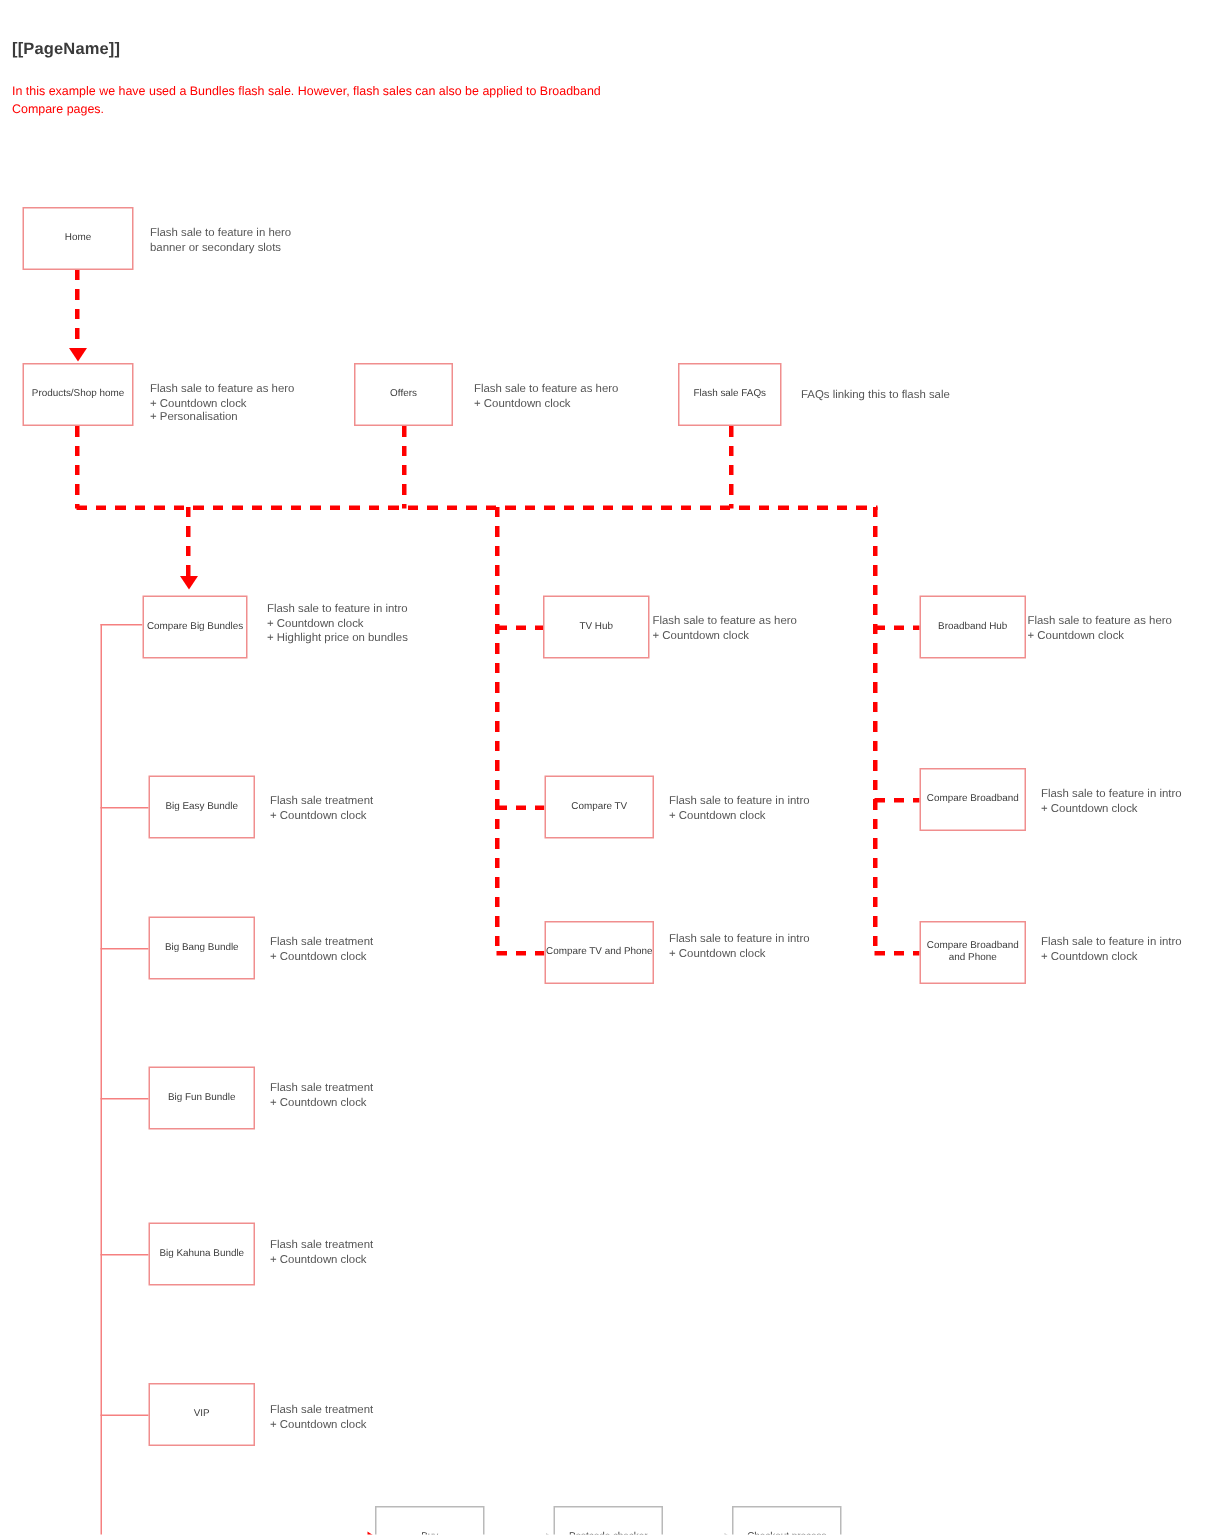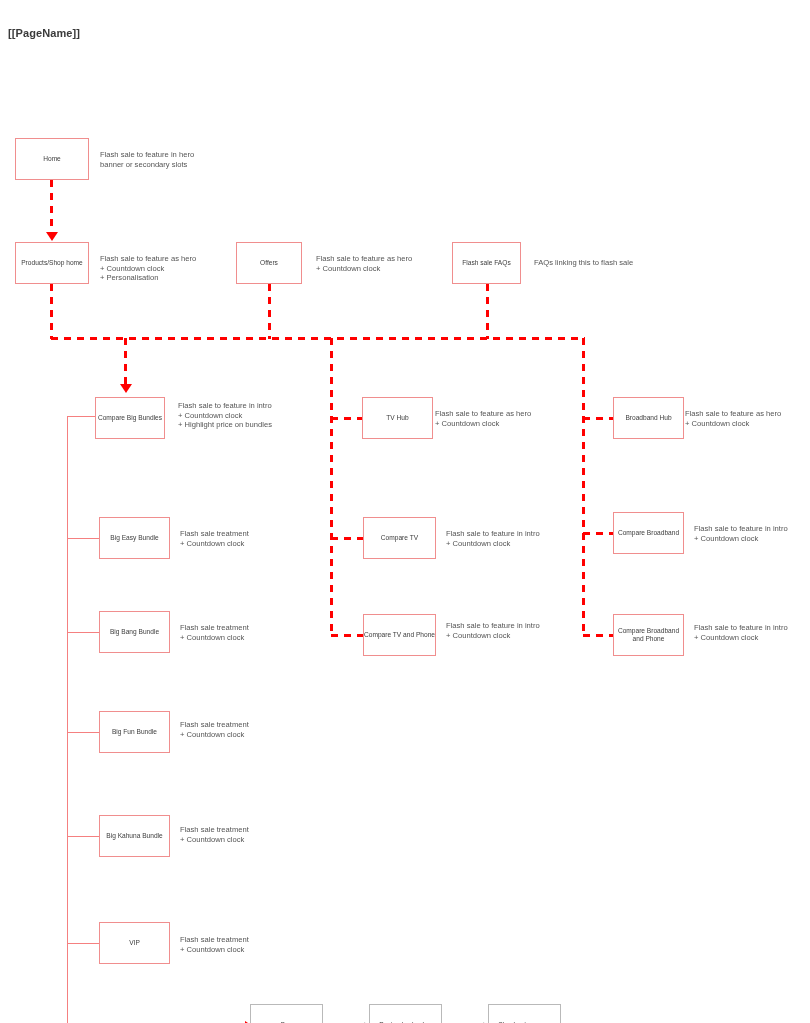--- a/index.html
+++ b/index.html
@@ -33,20 +33,21 @@
      border-bottom:4px solid transparent;border-left:6px solid #ff0000;}
   .arrow-right-grey{position:absolute;width:0;height:0;border-top:3px solid transparent;
      border-bottom:3px solid transparent;border-left:5px solid #c0c0c0;}
 </style>
 </head>
 <body>
 
 <div class="page">
 
   <div id="title">[[PageName]]</div>
+  <div id="intro">In this example we have used a Bundles flash sale.  However, flash sales can also be applied to Broadband Compare pages.</div>
 
   <div class="dash-v" style="left:50px;top:156px;height:55px;"></div>
   <div class="arrow-down" style="left:46px;top:208px;"></div>
 
   <div class="dash-v" style="left:50px;top:260px;height:55px;"></div>
 
   <div class="dash-v" style="left:268px;top:260px;height:55px;"></div>
 
   <div class="dash-v" style="left:486px;top:260px;height:55px;"></div>
 

